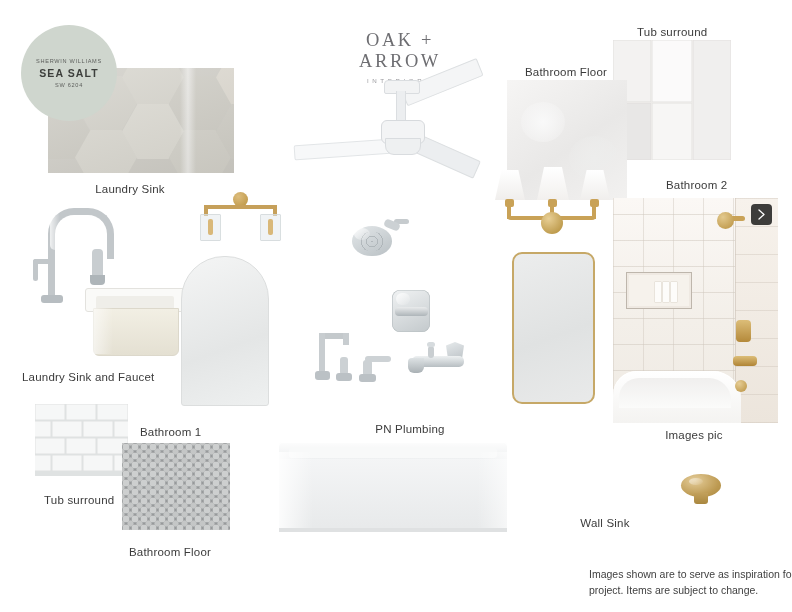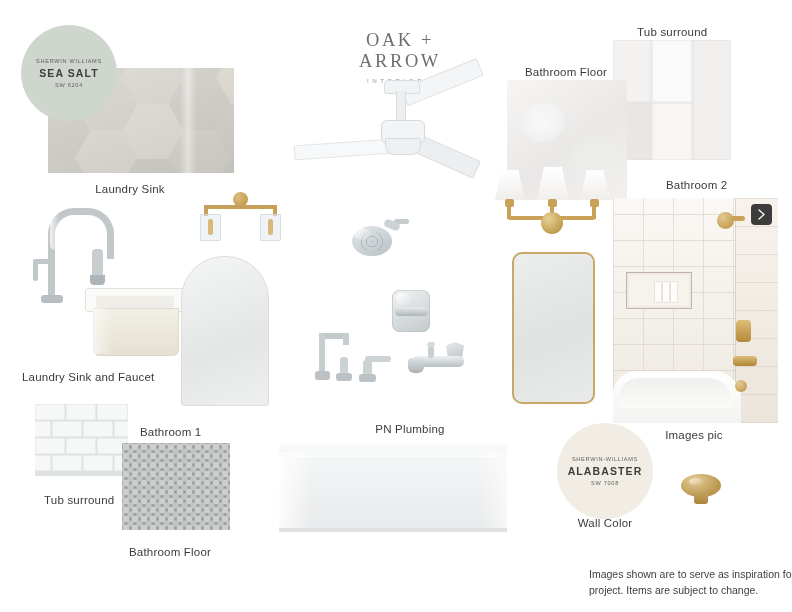--- a/index.html
+++ b/index.html
@@ -314,26 +314,21 @@
          box-shadow:inset 0 1px 0 #ffffff;"></div>
     <div class="abs" style="left:10px;top:6px;width:208px;height:10px;
          background:#f8f9f9;border-radius:3px;"></div>
     <div class="abs" style="left:0;top:10px;width:34px;height:80px;
          background:linear-gradient(90deg,rgba(255,255,255,.85),rgba(255,255,255,0));"></div>
     <div class="abs" style="left:198px;top:10px;width:30px;height:80px;
          background:linear-gradient(270deg,rgba(255,255,255,.6),rgba(255,255,255,0));"></div>
     <div class="abs" style="left:0;top:86px;width:228px;height:4px;background:#dfe1e2;"></div>
   </div>
 
-  <div class="chip" style="left:557px;top:423px;width:96px;height:96px;background:#f2ede4;">
-    <div class="c1">SHERWIN-WILLIAMS</div>
-    <div class="c2">ALABASTER</div>
-    <div class="c3">SW 7008</div>
-  </div>
-  <div class="lbl c" style="left:605px;top:516px;">Wall Color</div>
+  <div class="lbl c" style="left:605px;top:516px;">Wall Sink</div>
 
   <div class="abs" style="left:681px;top:474px;width:40px;height:34px;">
     <div class="abs" style="left:0;top:0;width:40px;height:23px;border-radius:50%;
          background:radial-gradient(ellipse at 35% 28%,#e4cc99,#bd9a52 65%,#a9873f);"></div>
     <div class="abs" style="left:13px;top:19px;width:14px;height:11px;
          background:linear-gradient(180deg,#c2a05b,#a9873f);border-radius:0 0 3px 3px;"></div>
     <div class="abs" style="left:8px;top:4px;width:14px;height:7px;border-radius:50%;
          background:linear-gradient(140deg,rgba(255,255,255,.55),rgba(255,255,255,0));"></div>
   </div>
 

